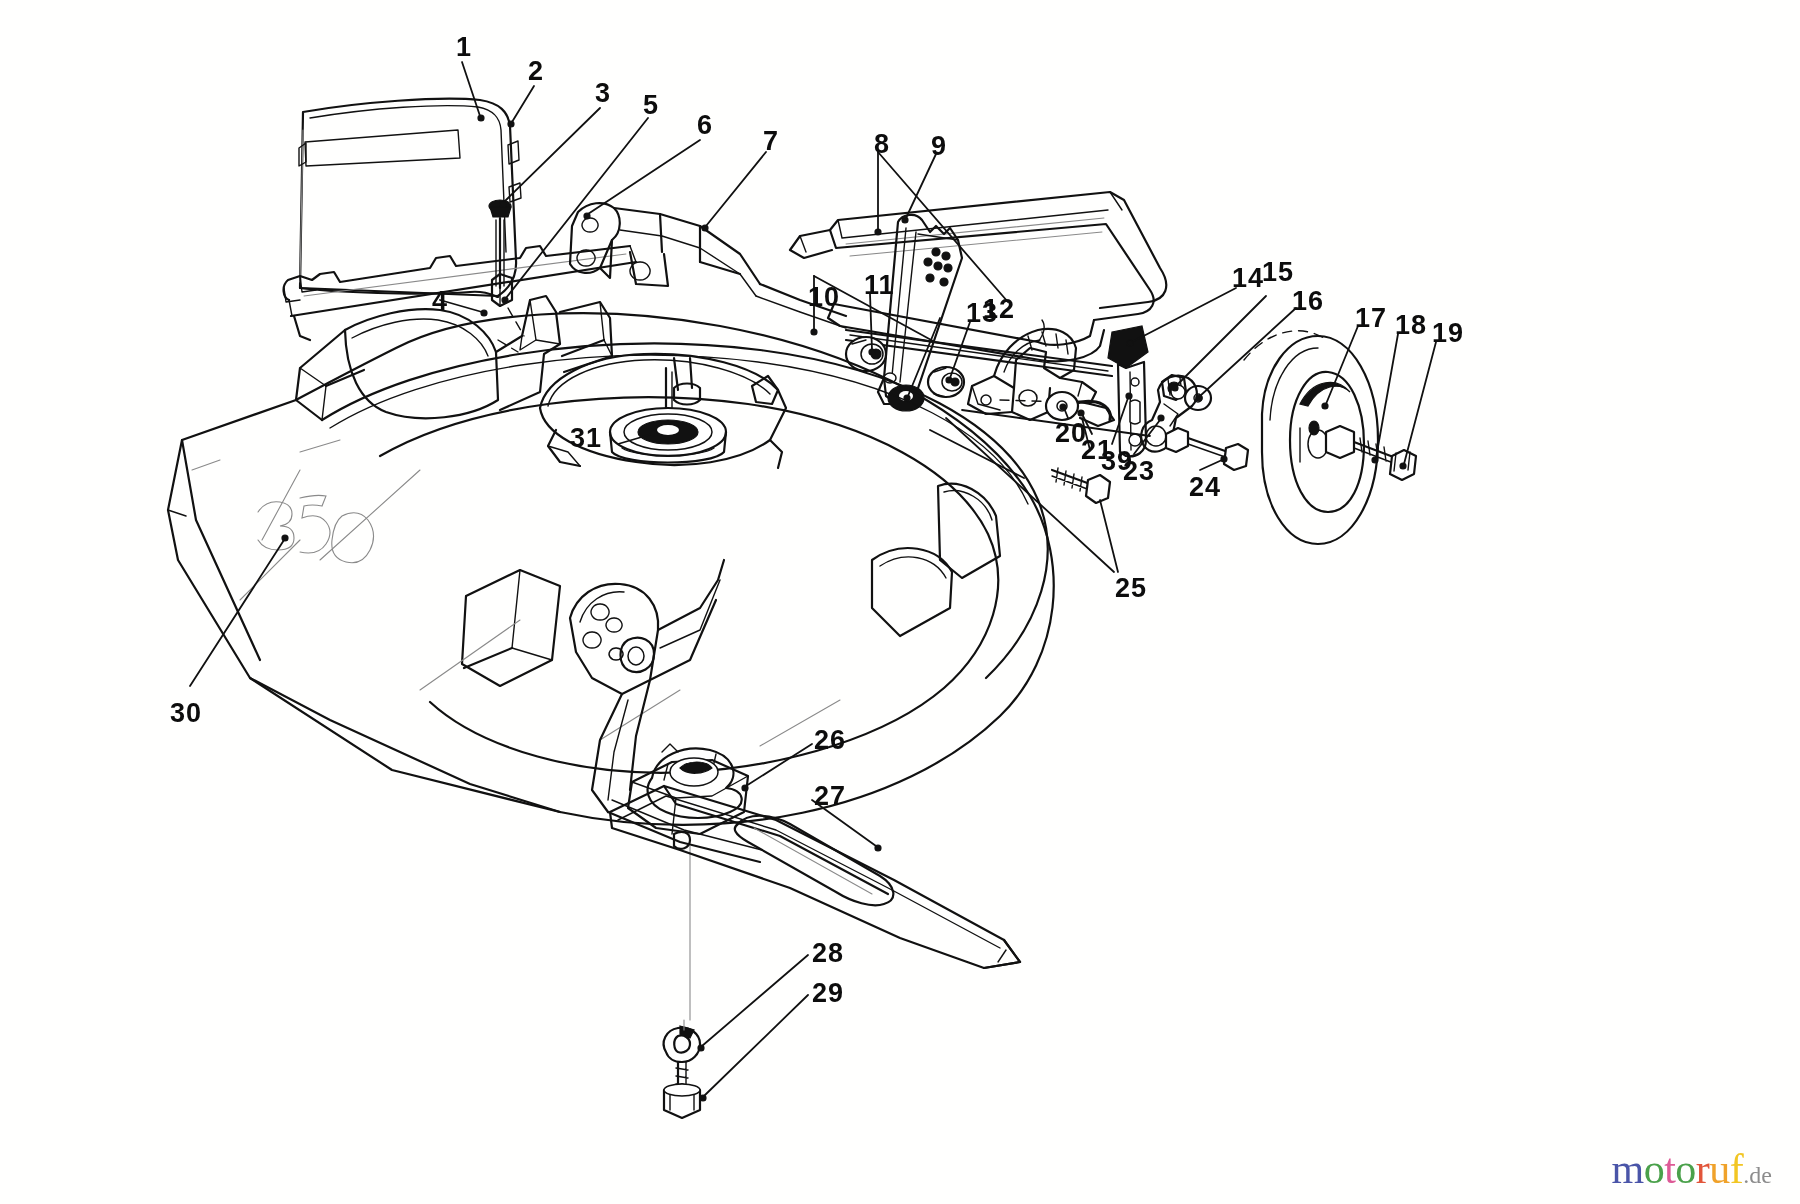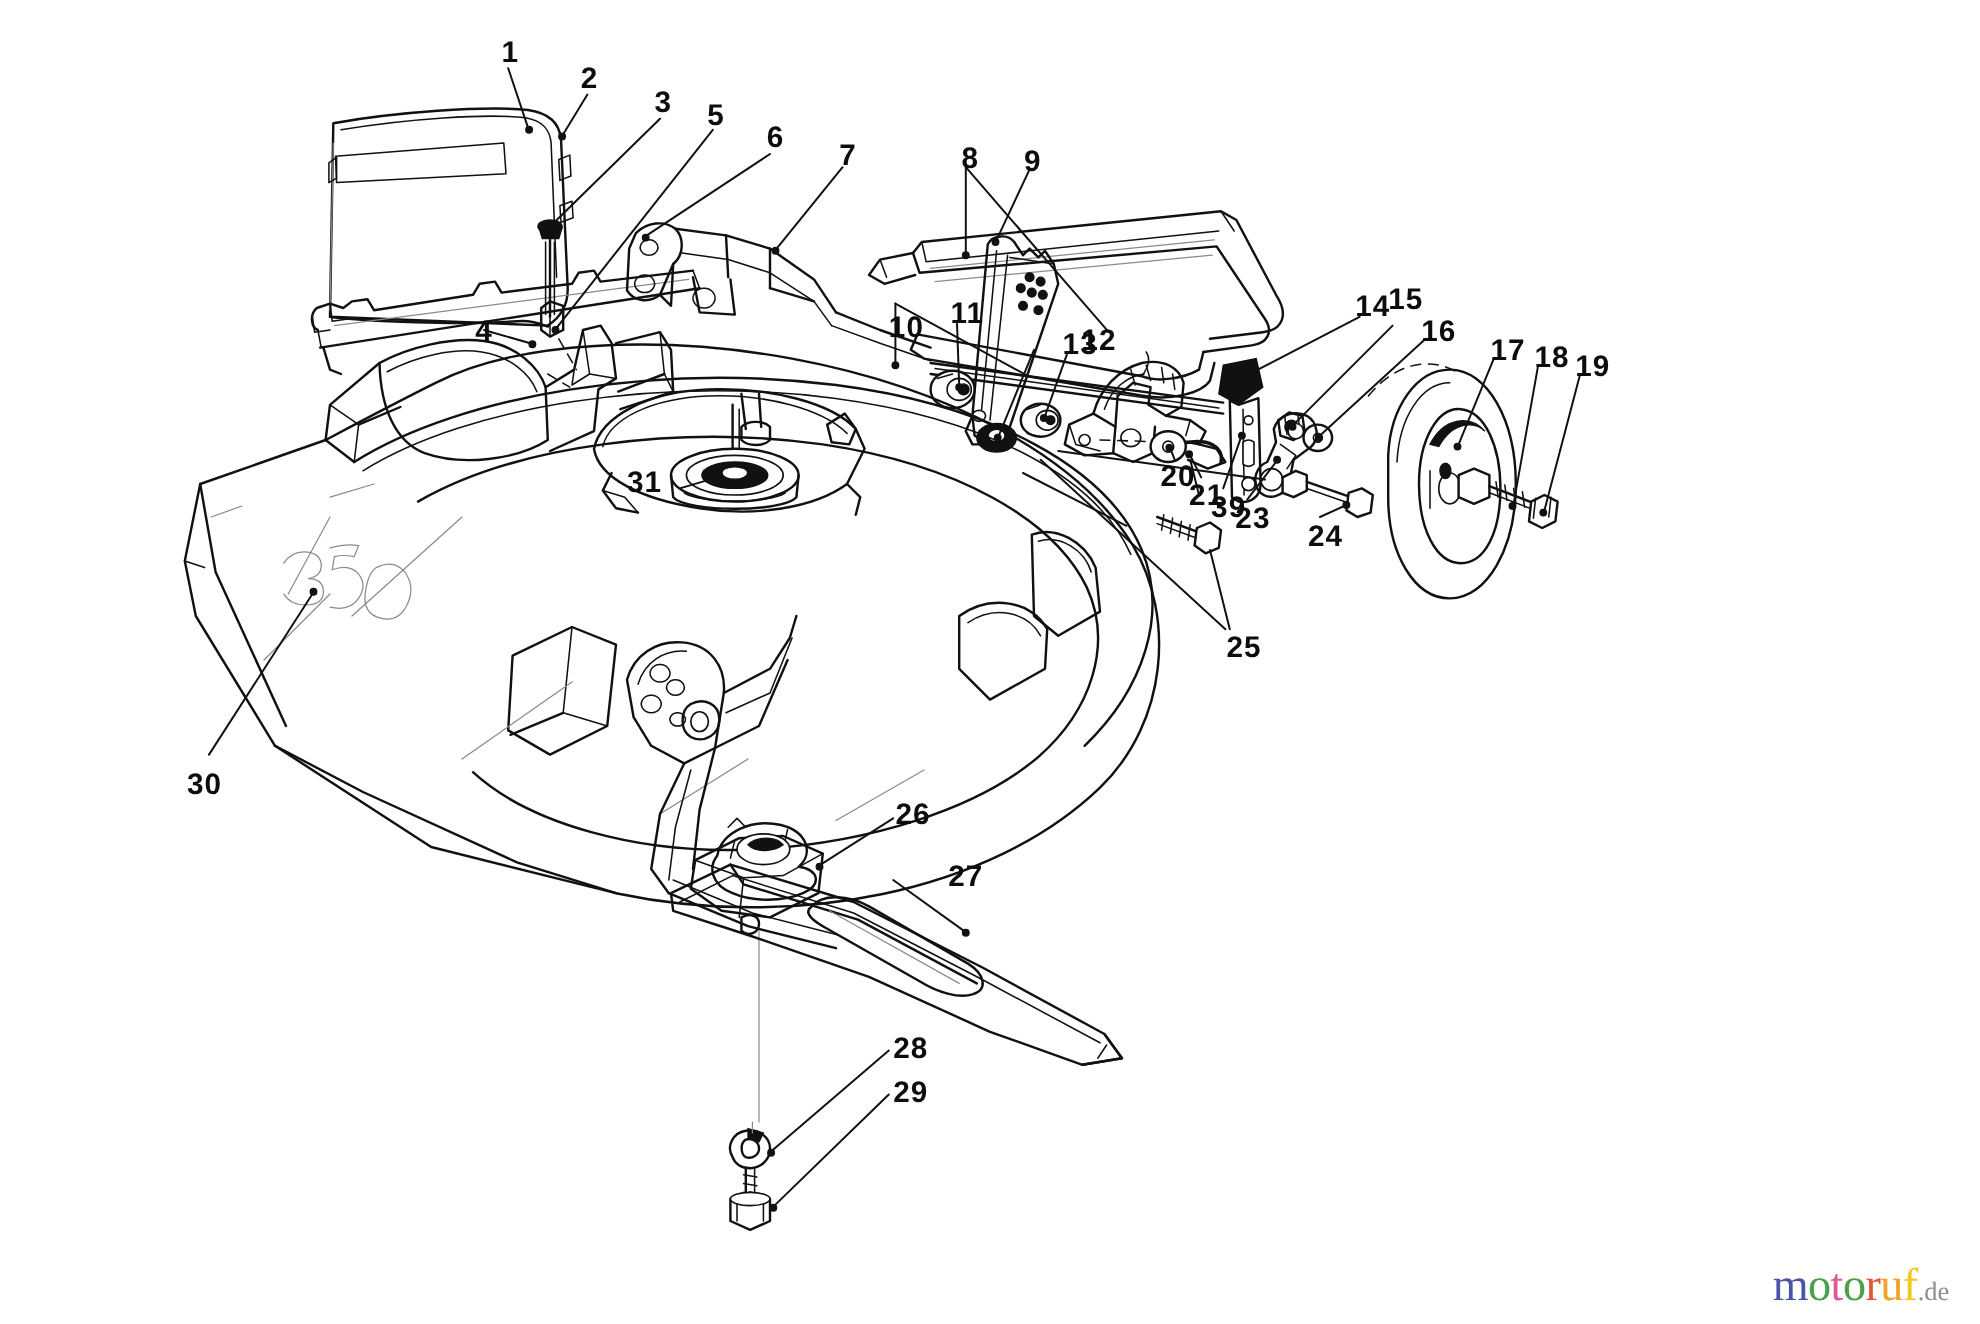--- a/index.html
+++ b/index.html
@@ -562,21 +562,21 @@
   <div class="callout" style="left:1355px; top:305px;">17</div>
   <div class="callout" style="left:1395px; top:312px;">18</div>
   <div class="callout" style="left:1432px; top:320px;">19</div>
   <div class="callout" style="left:1055px; top:420px;">20</div>
   <div class="callout" style="left:1081px; top:437px;">21</div>
   <div class="callout" style="left:1101px; top:448px;">39</div>
   <div class="callout" style="left:1123px; top:458px;">23</div>
   <div class="callout" style="left:1189px; top:474px;">24</div>
   <div class="callout" style="left:1115px; top:575px;">25</div>
   <div class="callout" style="left:814px;  top:727px;">26</div>
-  <div class="callout" style="left:862px;  top:783px;text-align:center;">27</div>
+  <div class="callout" style="left:814px;  top:783px;text-align:center;">27</div>
   <div class="callout" style="left:812px;  top:940px;">28</div>
   <div class="callout" style="left:812px;  top:980px;">29</div>
   <div class="callout" style="left:170px;  top:680px;margin-top:20px;">30</div>
   <div class="callout" style="left:570px;  top:425px;">31</div>
 
   <div id="brand-logo">
     <span class="l1">m</span><span class="l2">o</span><span class="l3">t</span><span class="l4">o</span><span class="l5">r</span><span class="l6">u</span><span class="l7">f</span><span class="l8">.de</span>
   </div>
 
 </div>

